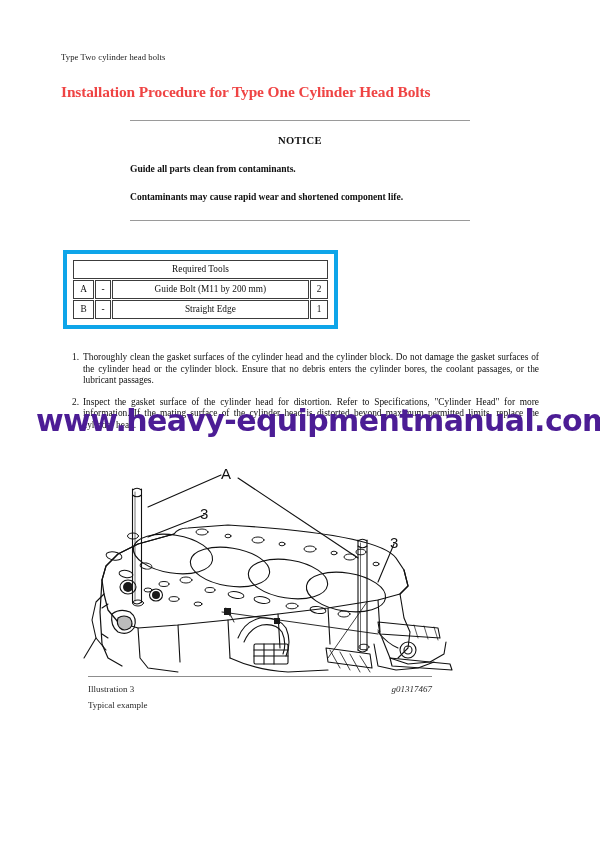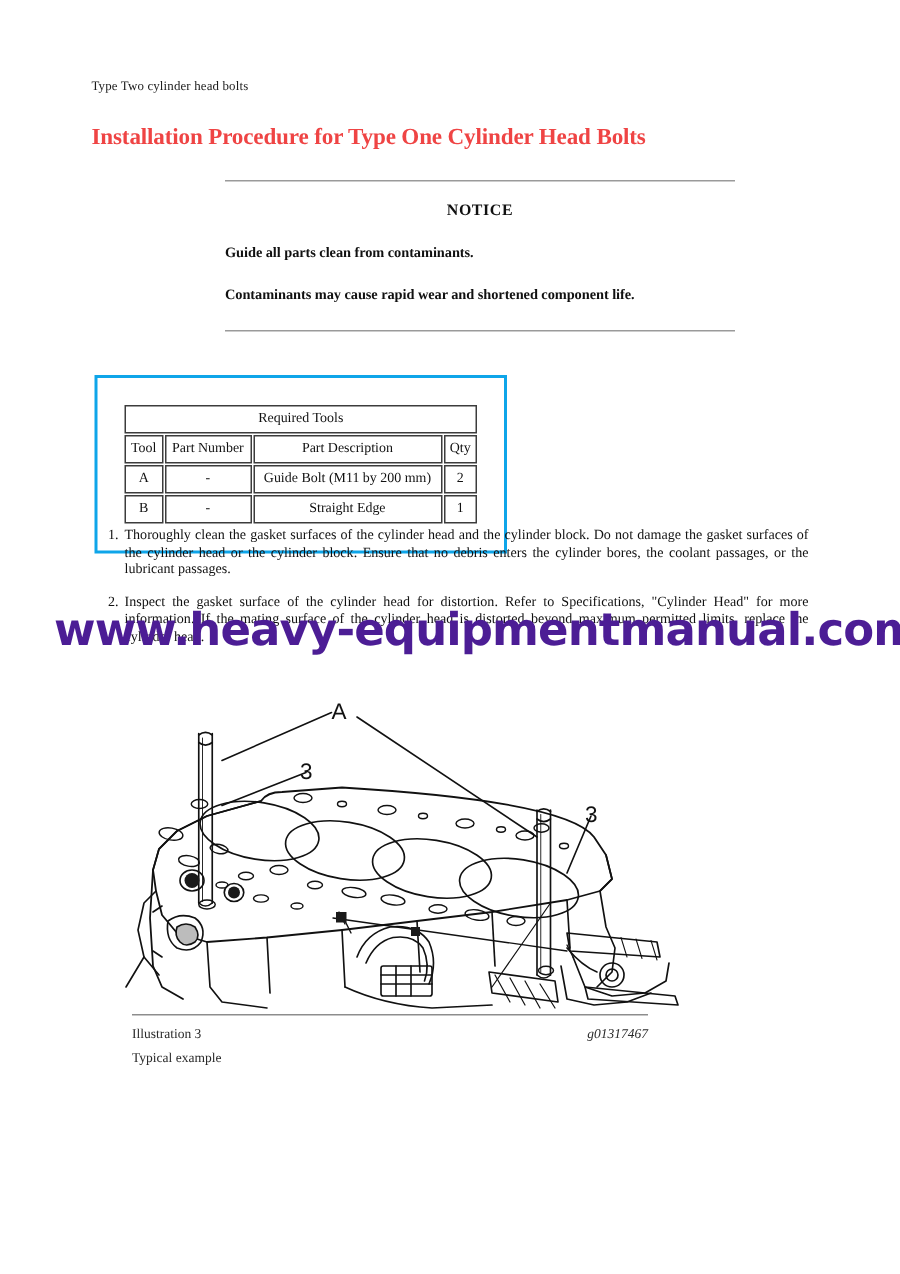--- a/index.html
+++ b/index.html
@@ -46,21 +46,20 @@
     letter-spacing: -0.1px;
     white-space: nowrap;
   }
 
   
   .notice-block {
     position: absolute;
     left: 130px;
     top: 120px;
     width: 340px;
-    margin-left: 20px;
   }
   .notice-rule {
     height: 0;
     border-top: 1px solid #9a9a9a;
     width: 100%;
   }
   .notice-title {
     text-align: center;
     font-size: 10.6px;
     font-weight: bold;
@@ -92,22 +91,22 @@
   .c-tool   { width: 26px; }
   .c-part   { width: 62px; }
   .c-desc   { width: 140px; }
   .c-qty    { width: 22px; }
 
   .tbl-wrap {
     position: absolute;
     left: 63px;
     top: 250px;
     width: 275px;
-    border: 2px solid #0ea5e9;
-    padding: 17px;
+    border: 4px solid #0ea5e9;
+    padding: 5px;
     box-sizing: border-box;
   }
   .tbl-wrap table {
     width: 100%;
     border-collapse: separate;
     border-spacing: 1.5px;
     font-size: 9.3px;
   }
   .tbl-wrap td {
     border: 1px solid #3c3c3c;
@@ -217,26 +216,20 @@
     <div class="notice-line">Contaminants may cause rapid wear and shortened component life.</div>
     <div class="notice-rule-bottom"></div>
   </div>
 
 
   <div class="tbl-wrap">
     <table>
       <tbody>
         <tr>
           <td colspan="4">Required Tools</td>
-        </tr>
-        <tr>
-          <td class="c-tool">Tool</td>
-          <td class="c-part">Part Number</td>
-          <td class="c-desc">Part Description</td>
-          <td class="c-qty">Qty</td>
         </tr>
         <tr>
           <td>A</td>
           <td>-</td>
           <td>Guide Bolt (M11 by 200 mm)</td>
           <td>2</td>
         </tr>
         <tr>
           <td>B</td>
           <td>-</td>

